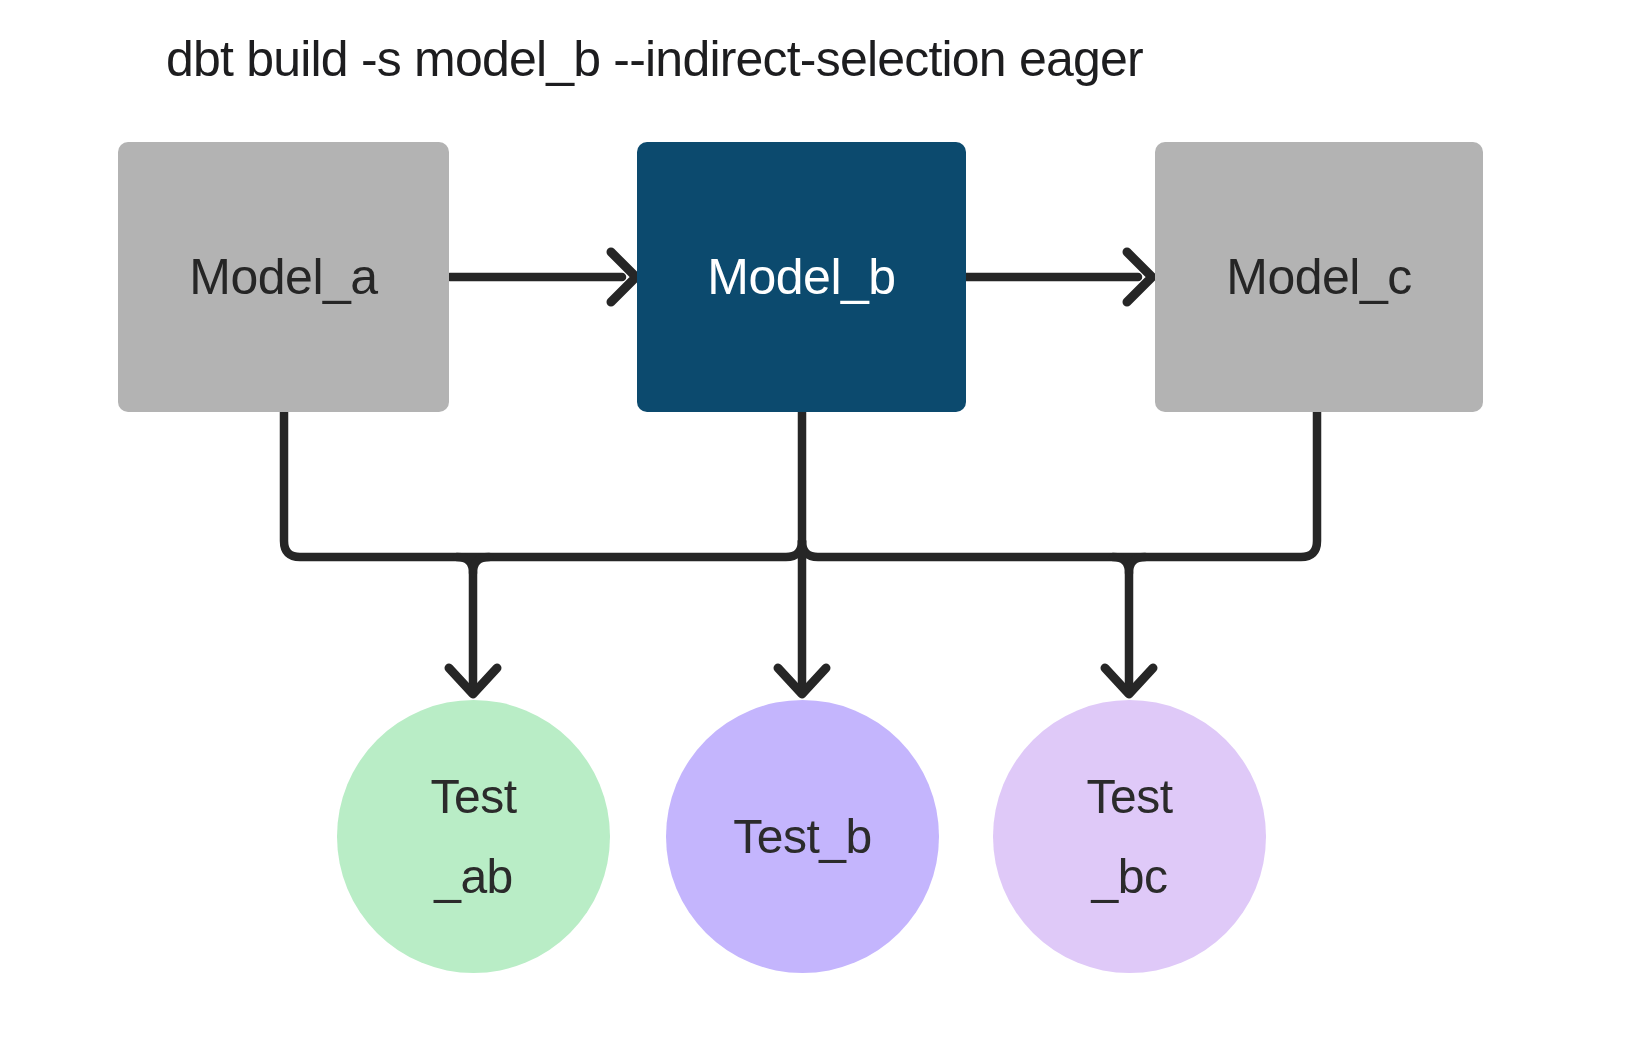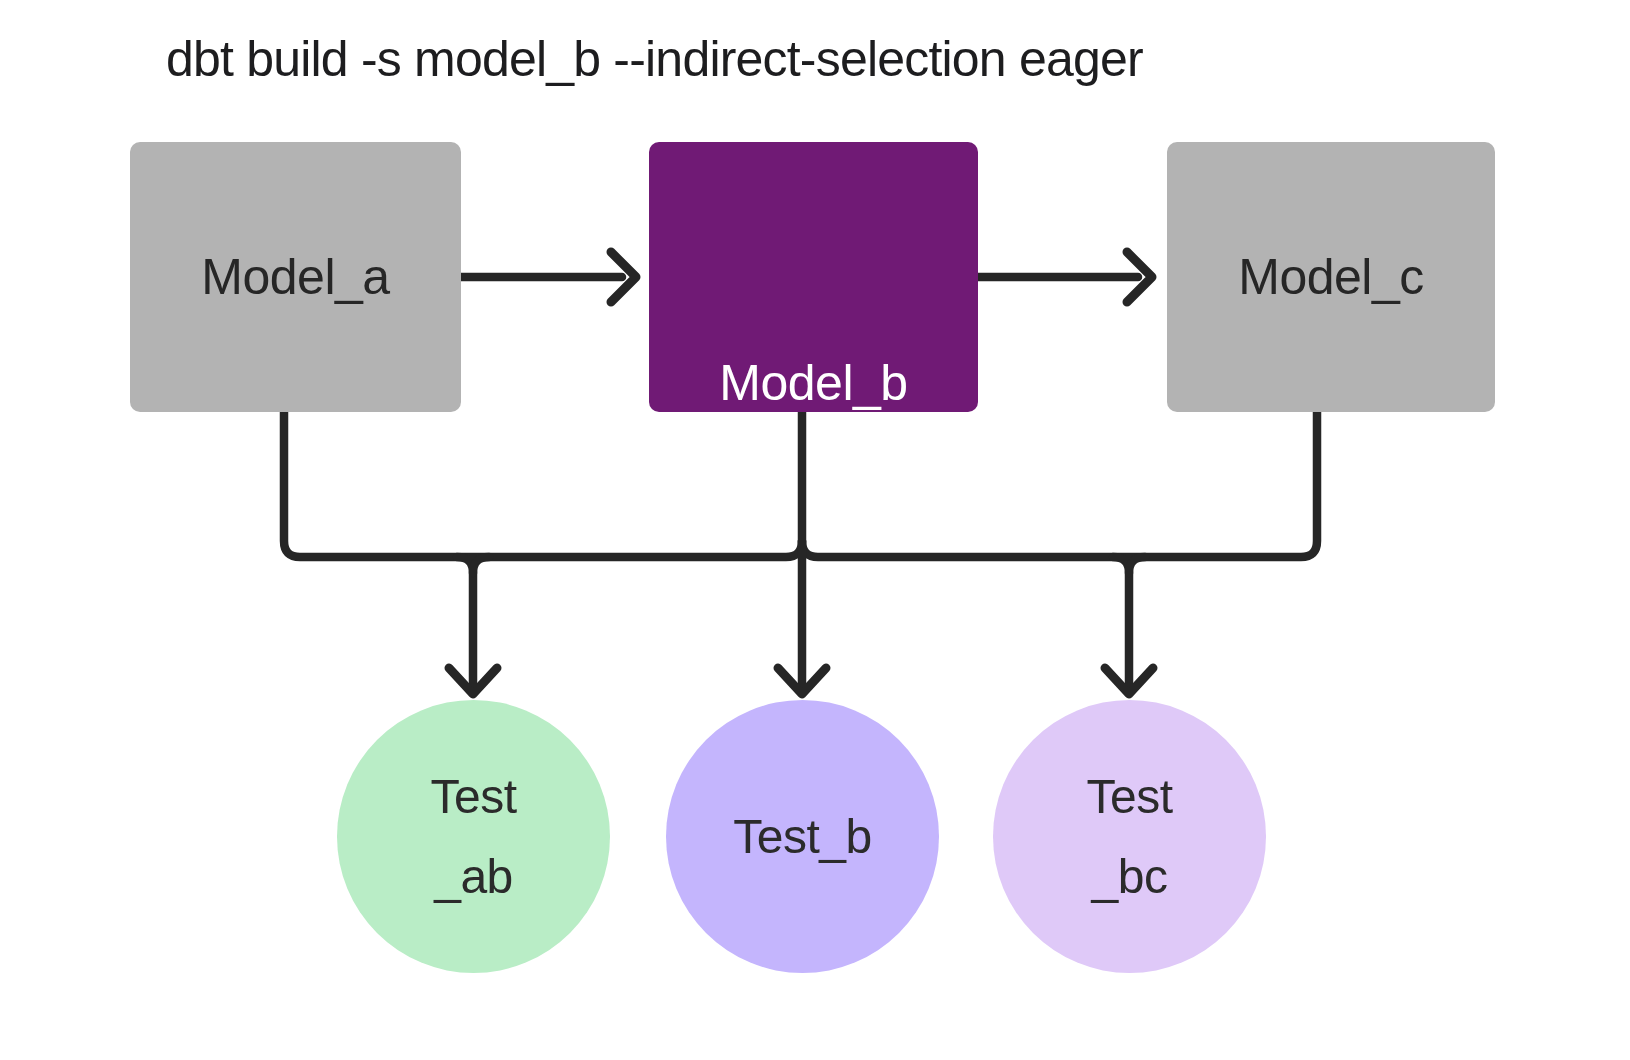--- a/index.html
+++ b/index.html
@@ -33,24 +33,23 @@
     height: 270px;
     border-radius: 10px;
     display: flex;
     align-items: center;
     justify-content: center;
     font-size: 50px;
     font-weight: 500;
     letter-spacing: -0.5px;
     color: #262626;
     background: #b3b3b3;
-    margin-left: 12px;
   }
   .model-a { left: 118px; width: 331px; }
-  .model-b { left: 637px; width: 329px; background: #701a75; color: #ffffff; align-items: flex-end; }
+  .model-b { left: 637px; width: 329px; background: #0c4a6e; color: #ffffff; }
   .model-c { left: 1155px; width: 328px; text-align: center; }
   .test-circle {
     position: absolute;
     top: 700px;
     width: 273px;
     height: 273px;
     border-radius: 50%;
     display: flex;
     flex-direction: column;
     align-items: center;

